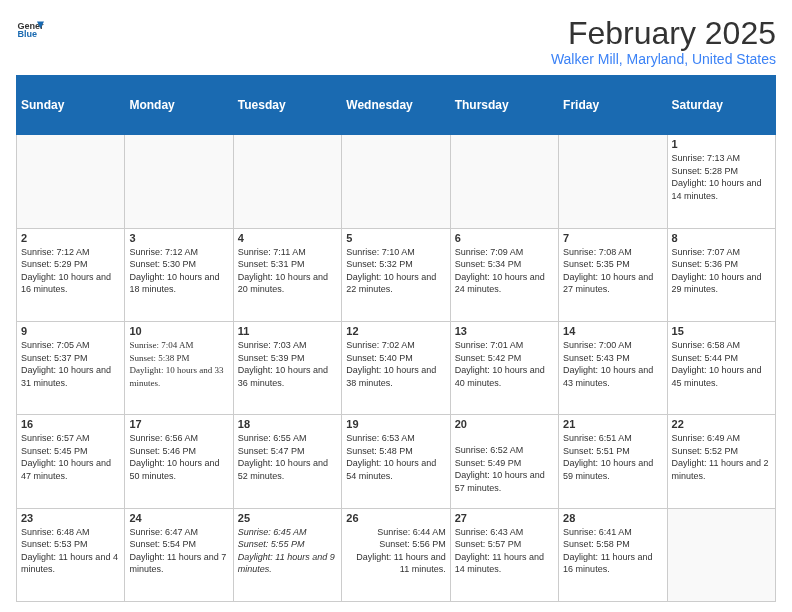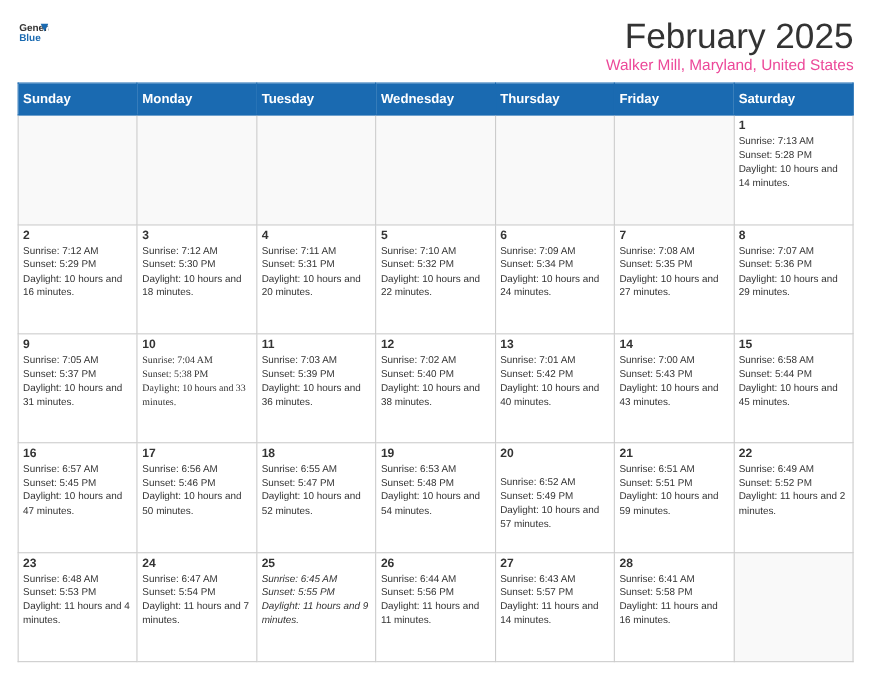--- a/index.html
+++ b/index.html
@@ -36,35 +36,35 @@
       text-align: right;
     }
     .main-title {
       font-size: 32px;
       font-weight: normal;
       color: #333;
       line-height: 1.1;
     }
     .subtitle {
       font-size: 14px;
-      color: #ec4899;
+      color: #3b82f6;
     }
     .calendar {
       flex: 1;
       border: 1px solid #ccc;
       border-collapse: collapse;
       width: 100%;
       table-layout: fixed;
     }
     .calendar thead tr th {
       background-color: #1a6ab1;
       color: #fff;
       font-size: 12px;
       font-weight: bold;
-      padding: 7px 4px;
+      padding: 22px 4px;
       border: 1px solid #1a6ab1;
       text-align: left;
     }
     .calendar tbody tr td {
       border: 1px solid #ccc;
       vertical-align: top;
       padding: 3px 4px;
       font-size: 9.5px;
       color: #333;
       height: 88px;
@@ -276,21 +276,21 @@
 Daylight: 11 hours and 7 minutes.</div>
           </td>
           <td>
             <span class="day-num">25</span>
             <div class="day-info" style="white-space: pre-line; font-style: italic;">Sunrise: 6:45 AM
 Sunset: 5:55 PM
 Daylight: 11 hours and 9 minutes.</div>
           </td>
           <td>
             <span class="day-num">26</span>
-            <div class="day-info" style="white-space: pre-line;">Sunrise: 6:44 AM
+            <div class="day-info" style="white-space: pre-line; text-align: right;">Sunrise: 6:44 AM
 Sunset: 5:56 PM
 Daylight: 11 hours and 11 minutes.</div>
           </td>
           <td>
             <span class="day-num">27</span>
             <div class="day-info" style="white-space: pre-line;">Sunrise: 6:43 AM
 Sunset: 5:57 PM
 Daylight: 11 hours and 14 minutes.</div>
           </td>
           <td>

